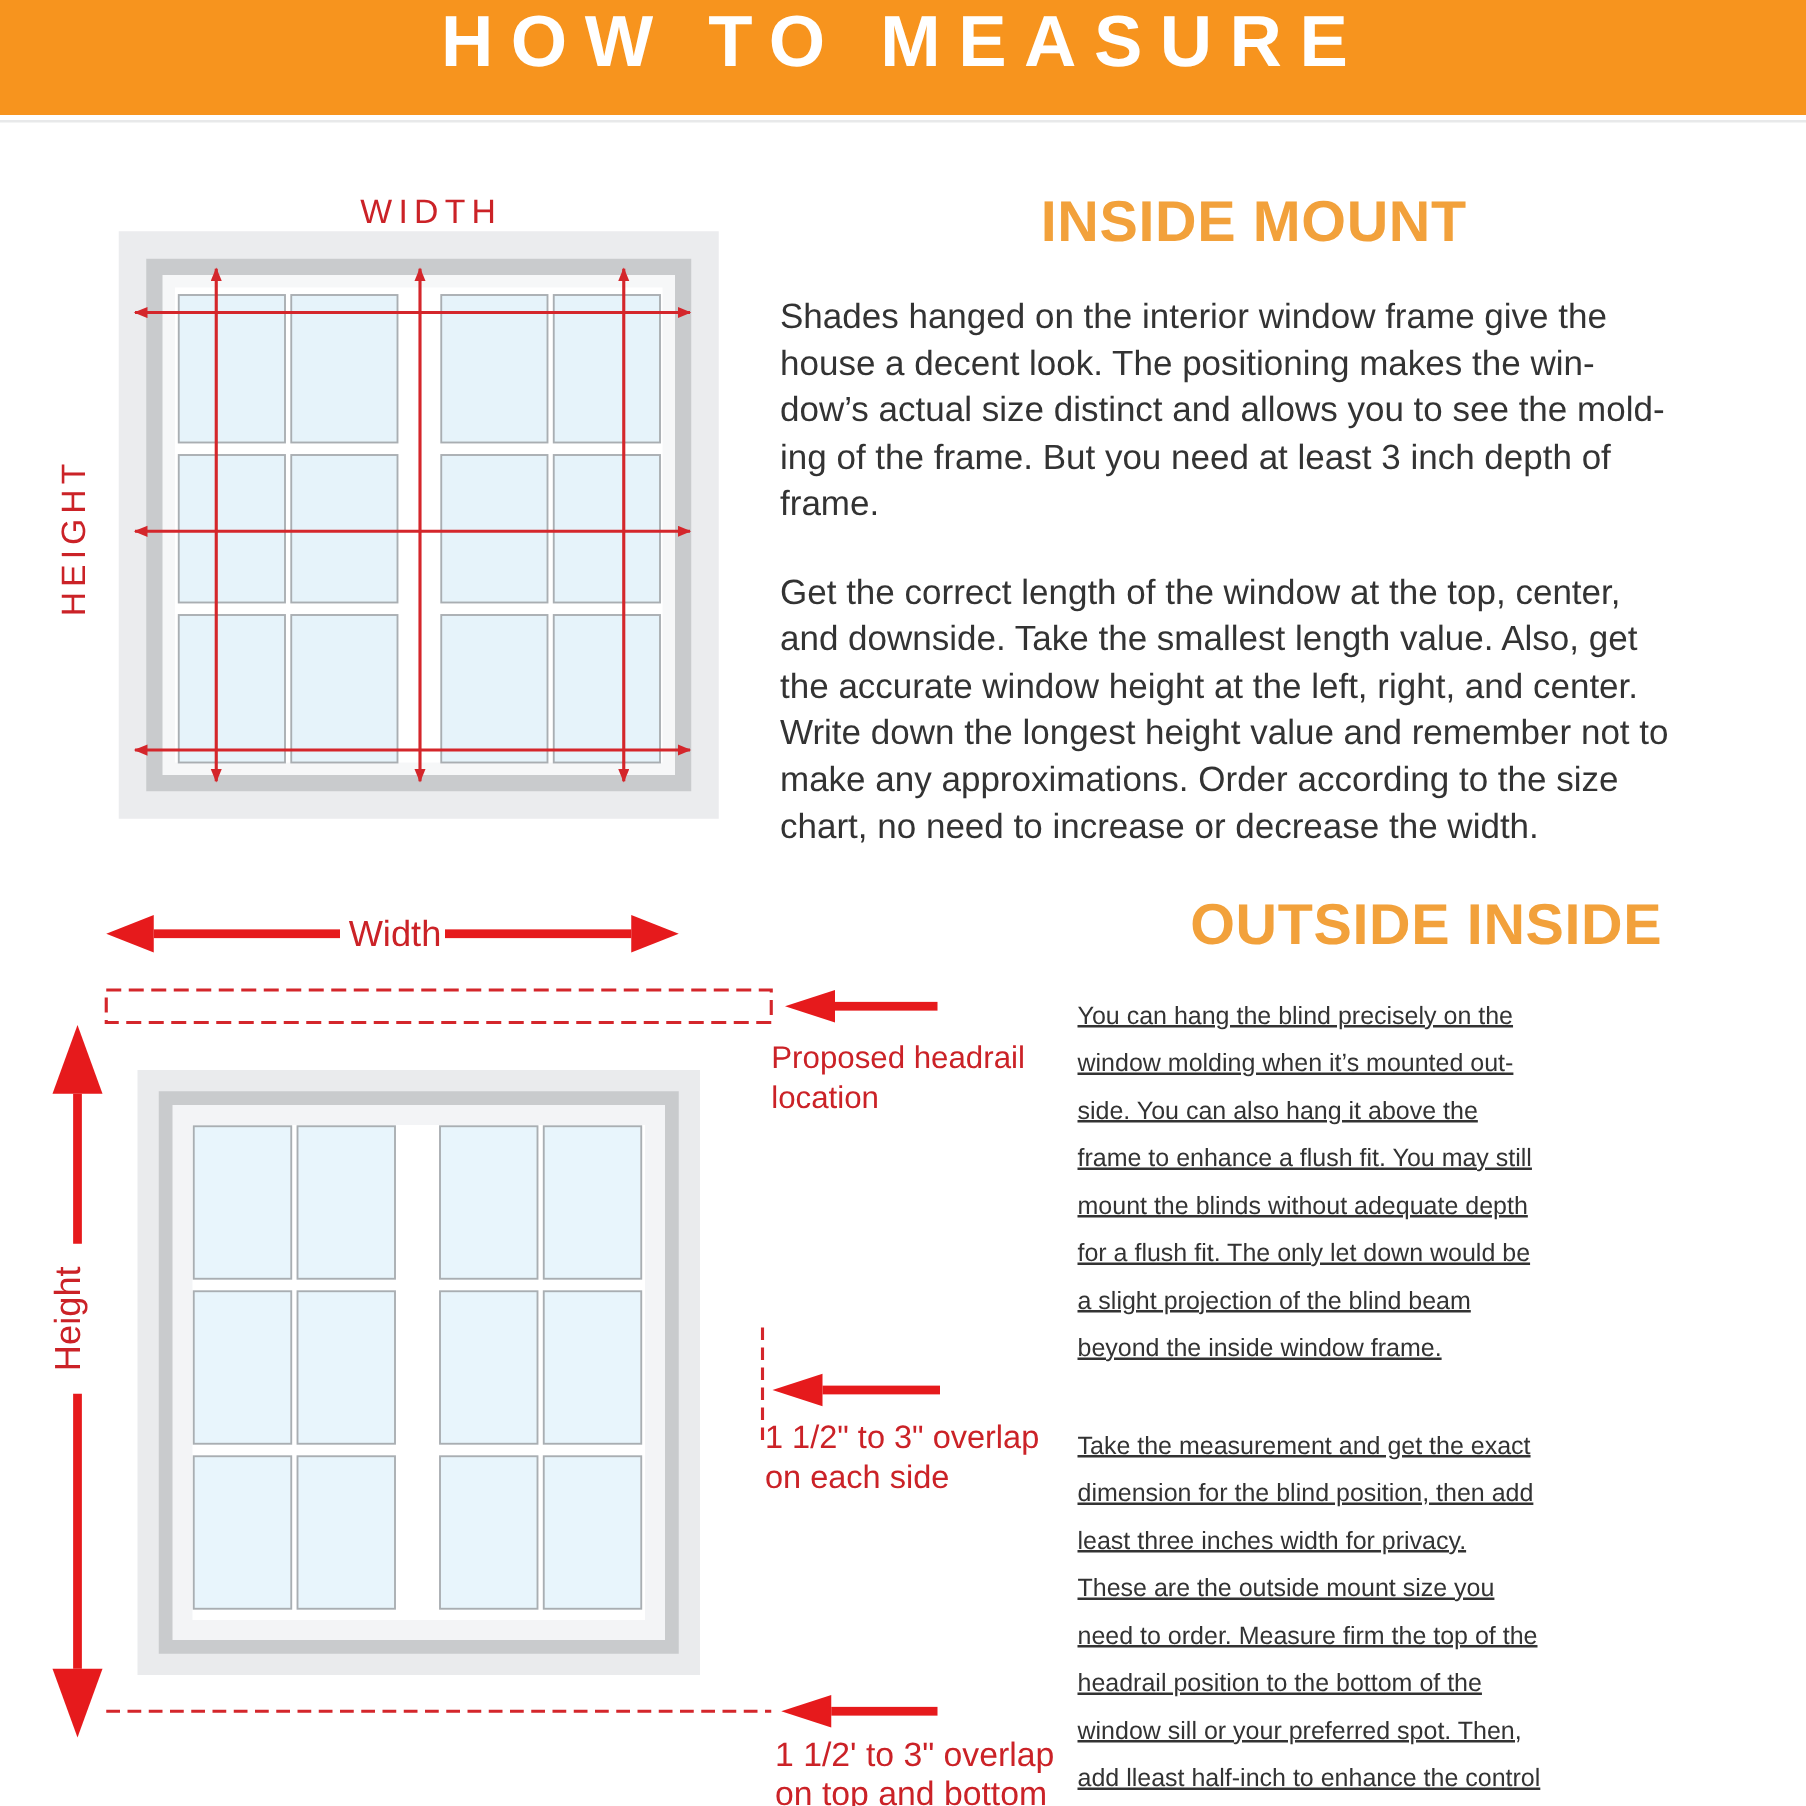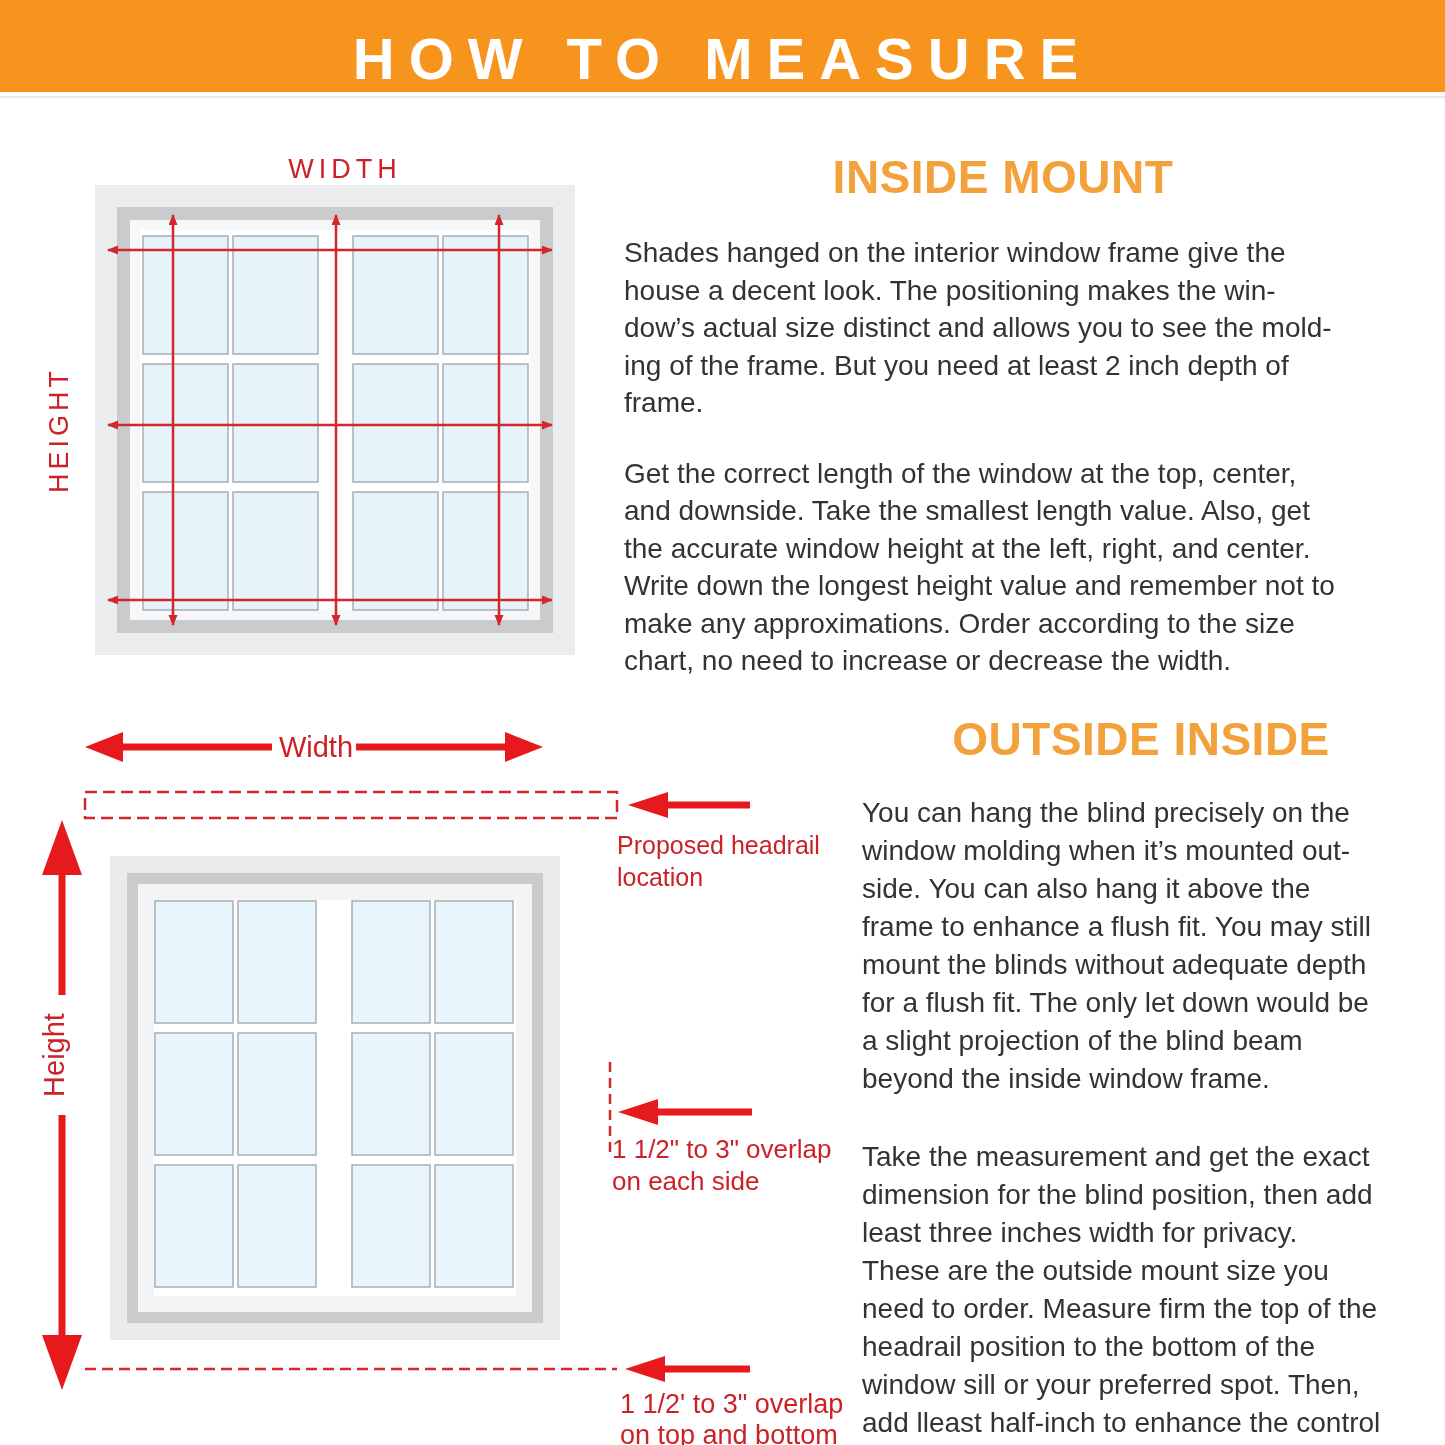--- a/index.html
+++ b/index.html
@@ -2,21 +2,21 @@
 <html><head>
 <meta charset="utf-8">
 <style>
   html,body{margin:0;padding:0;background:#fff;}
   .page{
     position:relative;width:1445px;height:1445px;background:#ffffff;
     overflow:hidden;font-family:"Liberation Sans",sans-serif;
   }
   .banner{
     position:absolute;left:0;top:0;width:1445px;height:92px;background:#F7941E;
-    display:flex;align-items:flex-end;justify-content:center;
+    display:flex;align-items:flex-start;justify-content:center;
   }
   .banner h1{
     margin:0;color:#ffffff;font-size:58px;font-weight:bold;
     letter-spacing:14px;white-space:nowrap;
   }
   .banner-rule{position:absolute;left:0;top:96px;width:1445px;height:2px;background:#e8e9ea;}
   .diagram{position:absolute;}
   .top-diagram{left:40px;top:130px;}
   .bottom-diagram{left:0px;top:705px;}
   .text-col{position:absolute;}
@@ -25,21 +25,21 @@
   .text-col h2{
     margin:0;text-align:center;color:#F2A13B;font-size:46px;font-weight:bold;
     letter-spacing:0.5px;white-space:nowrap;
   }
   .text-col p{
     margin:0;color:#333333;white-space:pre;overflow:visible;
   }
   .inside-col p{font-size:28px;line-height:37.5px;}
   .inside-col p.p1{margin-top:30px;}
   .inside-col p.p2{margin-top:33px;}
-  .outside-col p{font-size:28px;line-height:38px;}
+  .outside-col p{font-size:20px;line-height:38px;text-decoration:underline;}
   .outside-col p.p1{margin-top:28px;}
   .outside-col p.p2{margin-top:40px;}
   svg text{font-family:"Liberation Sans",sans-serif;}
   .red-label{fill:#CB2227;}
   .thin-red{stroke:#D4262B;stroke-width:2.5;fill:none;}
   .thick-red{fill:#E61A1C;}
   .pane{fill:#E8F5FC;stroke:#A9AEB2;stroke-width:1.5;}
   .paneA{fill:#E6F3FA;stroke:#A9AEB2;stroke-width:1.5;}
 </style>
 </head>
@@ -87,21 +87,21 @@
       <line class="thin-red" x1="68" y1="295" x2="512" y2="295" marker-start="url(#mthin)" marker-end="url(#mthin)"></line>
       <line class="thin-red" x1="68" y1="470" x2="512" y2="470" marker-start="url(#mthin)" marker-end="url(#mthin)"></line>
     </g>
   </svg>
 
   <div class="text-col inside-col">
     <h2>INSIDE MOUNT</h2>
     <p class="p1">Shades hanged on the interior window frame give the
 house a decent look. The positioning makes the win-
 dow’s actual size distinct and allows you to see the mold-
-ing of the frame. But you need at least 2 inch depth of
+ing of the frame. But you need at least 3 inch depth of
 frame.</p>
     <p class="p2">Get the correct length of the window at the top, center,
 and downside. Take the smallest length value. Also, get
 the accurate window height at the left, right, and center.
 Write down the longest height value and remember not to
 make any approximations. Order according to the size
 chart, no need to increase or decrease the width.</p>
   </div>
 
   <svg class="diagram bottom-diagram" width="860" height="740" viewBox="0 0 860 740">

